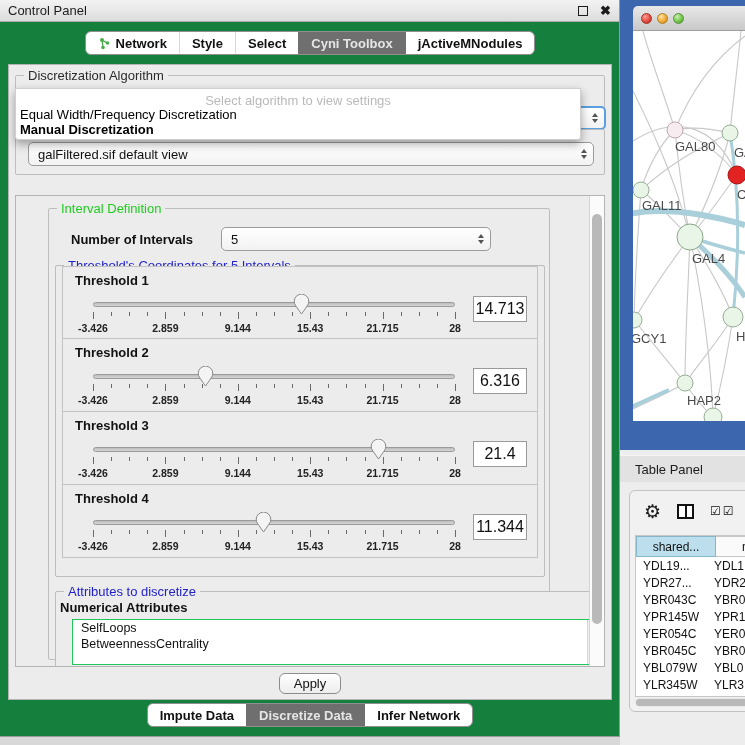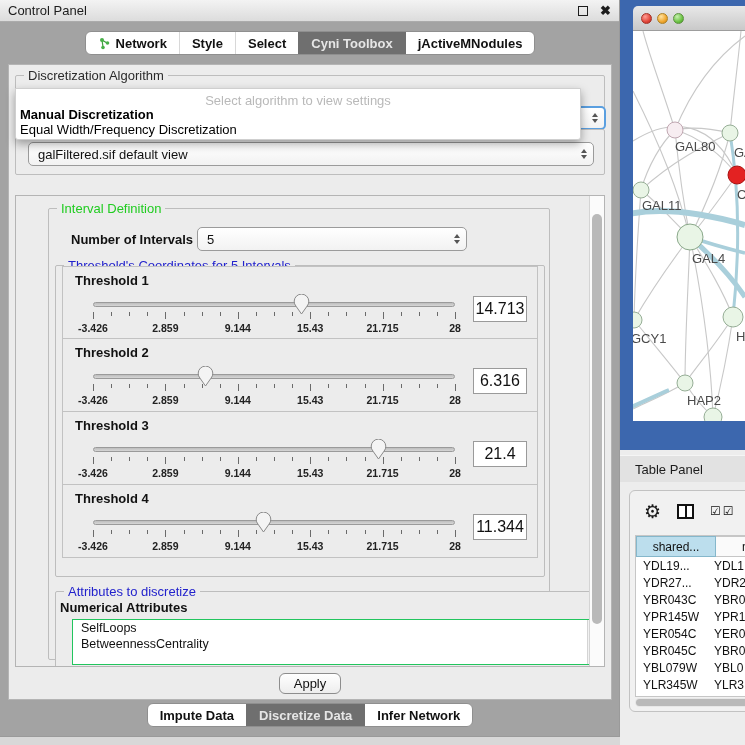--- a/index.html
+++ b/index.html
@@ -2,21 +2,21 @@
 <html><head>
 <meta charset="utf-8">
 <style>
   * { box-sizing: border-box; margin: 0; padding: 0; }
   html,body { width:745px; height:745px; overflow:hidden; background:#d8d8d8;
     font-family:"Liberation Sans", sans-serif; -webkit-font-smoothing:antialiased; }
   #stage { position:relative; width:745px; height:745px; }
 
   
   #control-panel { position:absolute; left:0; top:0; width:620px; height:737px;
-    background:#a3a3a3; border-right:1px solid #9a9a9a; border-bottom:1px solid #9a9a9a; }
+    background:#15803d; border-right:1px solid #9a9a9a; border-bottom:1px solid #9a9a9a; }
   .titlebar { height:22px; background:linear-gradient(#f3f3f3,#dcdcdc);
     border-bottom:1px solid #ababab; display:flex; align-items:center; padding:0 8px; }
   .titlebar .tb-title { font-size:13px; color:#1c1c1c; flex:1; }
   .tb-float { width:10px; height:10px; border:1.5px solid #1c1c1c; margin-right:12px; cursor:pointer; }
   .tb-close { font-size:13px; font-weight:bold; color:#1c1c1c; cursor:pointer; line-height:10px; }
 
   
   .pill { display:inline-flex; background:#ffffff; border:1px solid #8f8f8f; border-radius:6px;
     overflow:hidden; height:24px; align-items:stretch; }
   .pill .seg { display:flex; align-items:center; padding:0 12px; font-size:13px; font-weight:bold;
@@ -69,21 +69,21 @@
   
   #scrollpane { position:absolute; left:6px; top:130px; width:590px; height:472px;
     border:1px solid #b4b4b4; background:#ececec; overflow:hidden; }
   #vscroll { position:absolute; right:0; top:0; width:15px; height:100%;
     background:#fbfbfb; border-left:1px solid #d4d4d4; }
   #vscroll .thumb { position:absolute; left:2px; width:10px; top:18px; bottom:42px;
     background:#b9b9b9; border-radius:6px; cursor:grab; }
 
   #interval-group { position:absolute; left:32px; top:12px; width:502px; height:452px; }
   .niw-row { display:flex; align-items:center; margin:18px 14px 0 22px; }
-  .niw-row .lbl { font-size:13px; font-weight:bold; color:#111; margin-right:4px; }
+  .niw-row .lbl { font-size:13px; font-weight:bold; color:#111; margin-right:28px; }
   #intervals-spinner { flex:1; max-width:270px; }
 
   #thresholds-group { position:absolute; left:6px; top:56px; width:490px; height:312px; }
   .thr-card { position:relative; margin:0 6px; border:1px solid #c2c2c2; background:#ececec;
     height:73px; padding:6px 10px 0 12px; }
   .thr-card:first-child { margin-top:12px; }
   .thr-card + .thr-card { border-top:none; }
   .thr-label { font-size:13px; font-weight:bold; color:#111; }
   .thr-row { display:flex; align-items:flex-start; margin-top:8px; }
   .slider { position:relative; flex:1; height:44px; margin:0 18px 0 18px; }
@@ -195,22 +195,22 @@
           <span class="combo-label"></span>
           <span class="arrows">
               <i class="up"></i>
               <i class="down"></i>
             </span>
         </div>
       </div>
 
       <div id="algo-popup">
         <div class="hint">Select algorithm to view settings</div>
+        <div class="opt">Equal Width/Frequency Discretization</div>
         <div class="opt bold">Manual Discretization</div>
-        <div class="opt">Equal Width/Frequency Discretization</div>
       </div>
 
       <div id="tabledata-group" class="groupbox">
         <span class="gb-title gb-black">Table Data</span>
         <div id="tabledata-combo" class="combo">
           <span class="combo-label">galFiltered.sif default view</span>
           <span class="arrows">
               <i class="up"></i>
               <i class="down"></i>
             </span>

